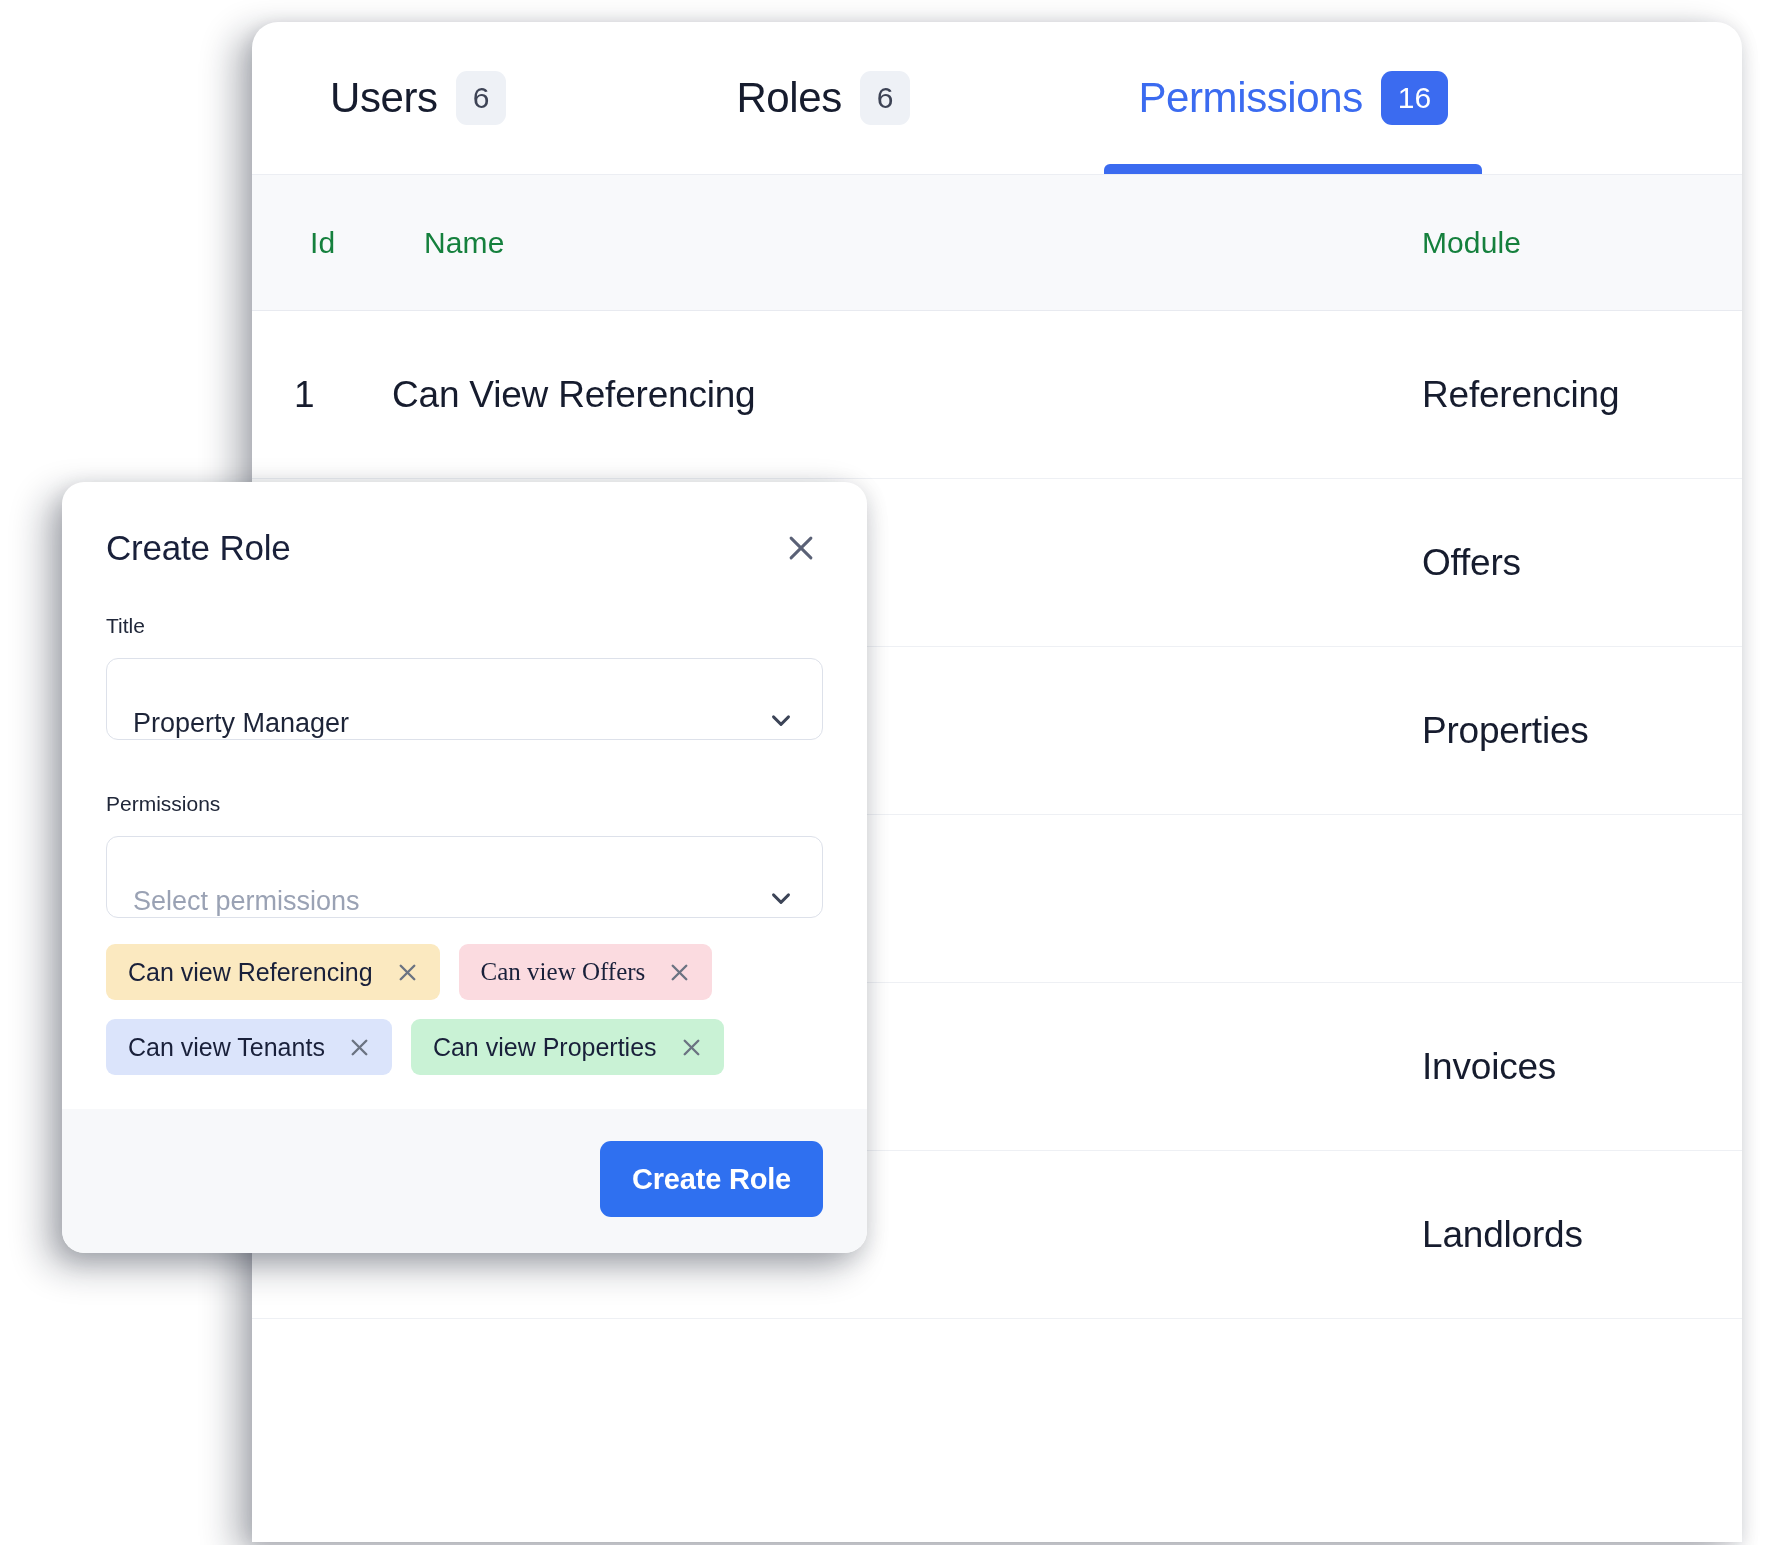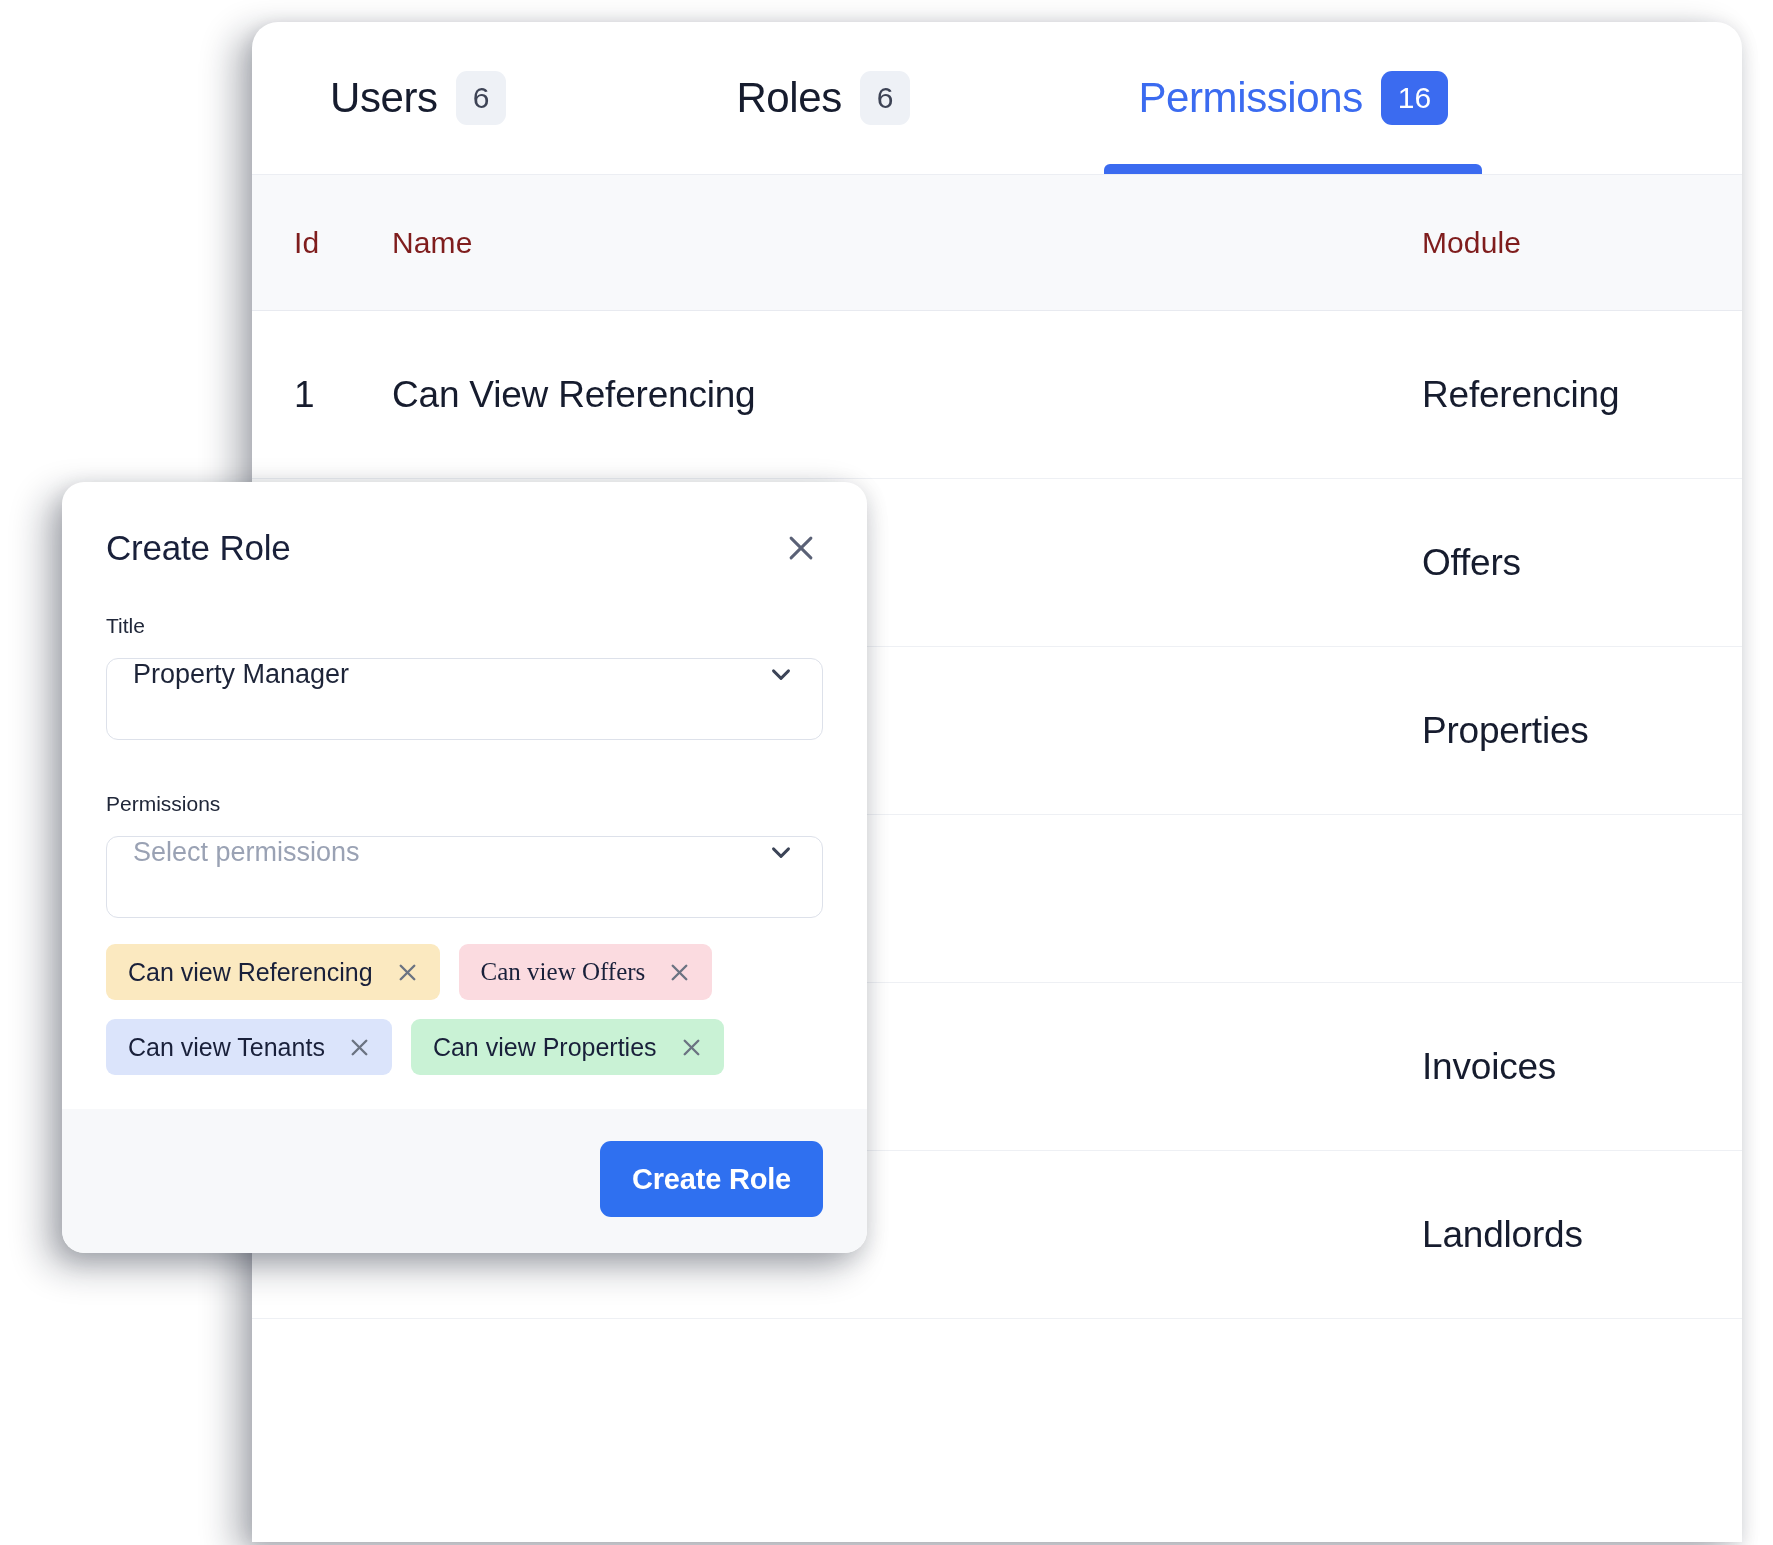--- a/index.html
+++ b/index.html
@@ -99,22 +99,23 @@
     background: #f8f9fb;
     border-top: 1px solid #eceef3;
     border-bottom: 1px solid #e8eaf0;
     height: 137px;
     display: flex;
     align-items: center;
     box-sizing: border-box;
   }
   .th {
     font-size: 30px;
-    color: #7f1d1d;
+    color: #15803d;
     letter-spacing: 0.1px;
+    margin-left: 16px;
   }
   .col-id     { width: 140px; padding-left: 42px; box-sizing: border-box; }
   .col-name   { flex: 1; }
   .col-module { width: 320px; }
 
   .trow {
     height: 168px;
     display: flex;
     align-items: center;
     border-bottom: 1px solid #eef0f4;
@@ -169,21 +170,21 @@
   .field-label {
     font-size: 21px;
     color: #202739;
     margin-bottom: 20px;
   }
   .select-box {
     height: 82px;
     border: 1.6px solid #dde1ea;
     border-radius: 12px;
     display: flex;
-    align-items: flex-start;
+    align-items: flex-end;
     justify-content: space-between;
     padding: 0 26px 0 26px;
     box-sizing: border-box;
     background: #ffffff;
     cursor: pointer;
   }
   .select-value {
     font-size: 27px;
     color: #1d2438;
   }

